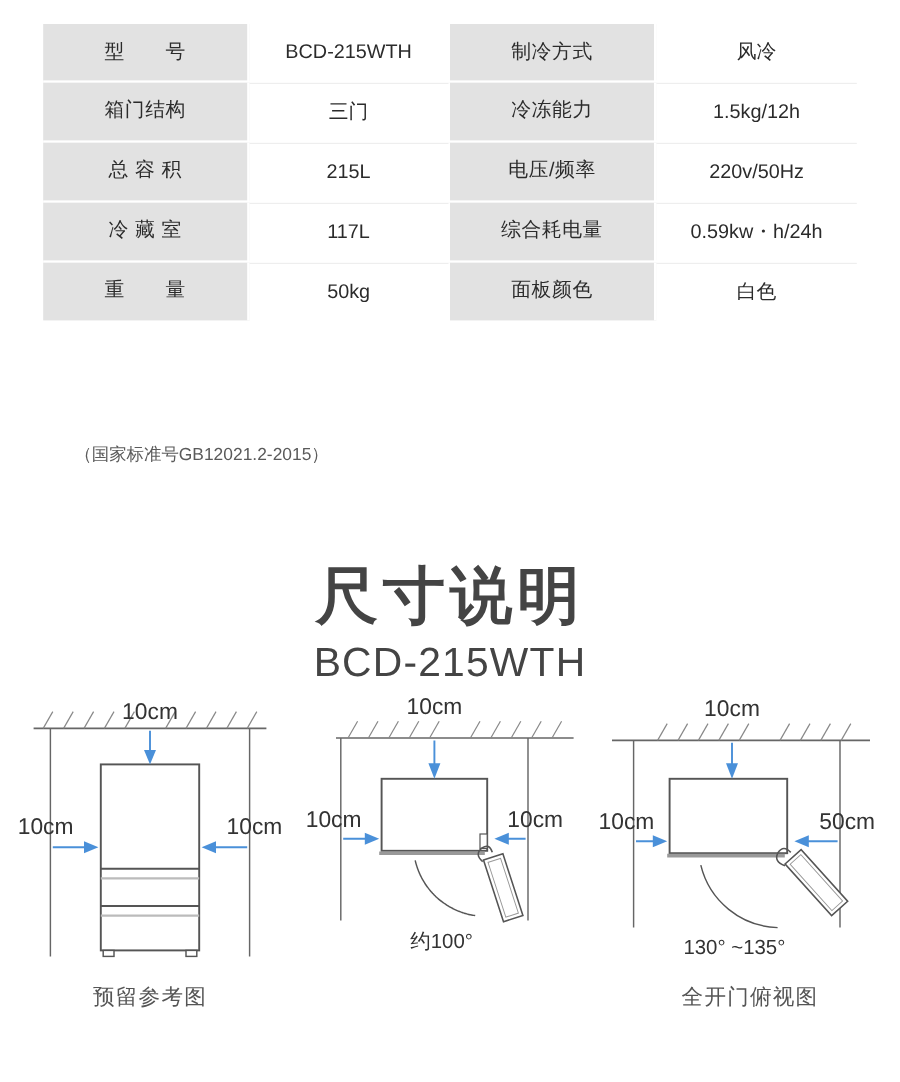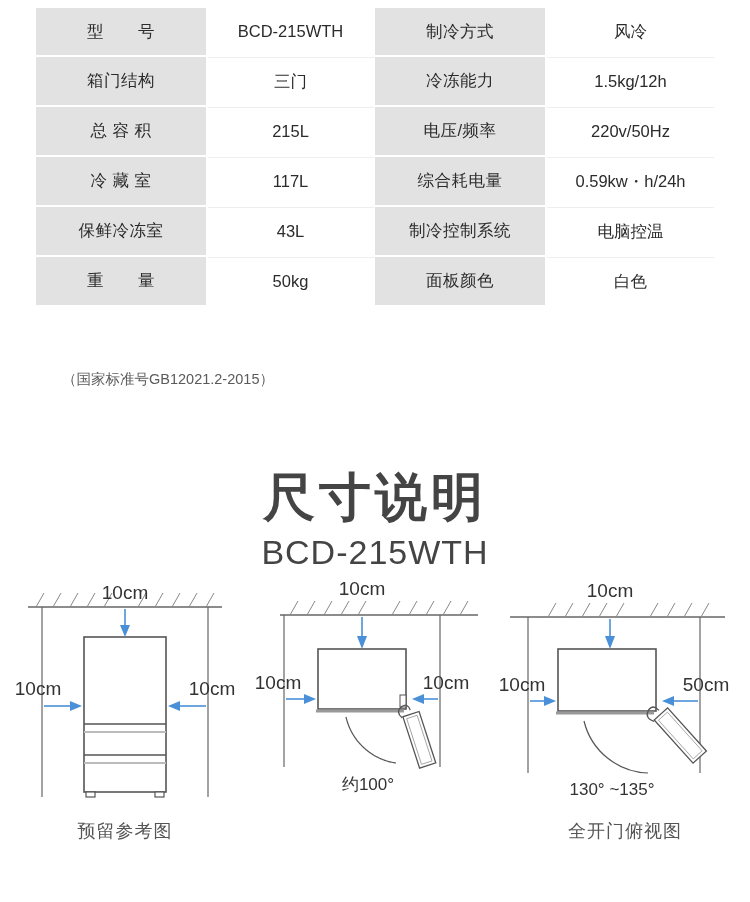--- a/index.html
+++ b/index.html
@@ -13,21 +13,21 @@
     font-family: "Liberation Sans", "DejaVu Sans", sans-serif;
     color: #333;
     overflow: hidden;
     position: relative;
   }
 
   
   .spec-wrap {
     position: absolute;
     left: 36px;
-    top: 8px;
+    top: 20px;
     width: 678px;
   }
   table.spec {
     width: 678px;
     border-collapse: separate;
     border-spacing: 0;
     table-layout: fixed;
   }
   table.spec td {
     height: 45px;
@@ -142,26 +142,20 @@
         <td class="k">总 容 积</td>
         <td class="v">215L</td>
         <td class="k">电压/频率</td>
         <td class="v">220v/50Hz</td>
       </tr>
       <tr>
         <td class="k">冷 藏 室</td>
         <td class="v">117L</td>
         <td class="k">综合耗电量</td>
         <td class="v">0.59kw・h/24h</td>
-      </tr>
-      <tr>
-        <td class="k">保鲜冷冻室</td>
-        <td class="v">43L</td>
-        <td class="k">制冷控制系统</td>
-        <td class="v">电脑控温</td>
       </tr>
       <tr>
         <td class="k">重　　量</td>
         <td class="v">50kg</td>
         <td class="k">面板颜色</td>
         <td class="v">白色</td>
       </tr>
     </tbody>
   </table>
 </div>

